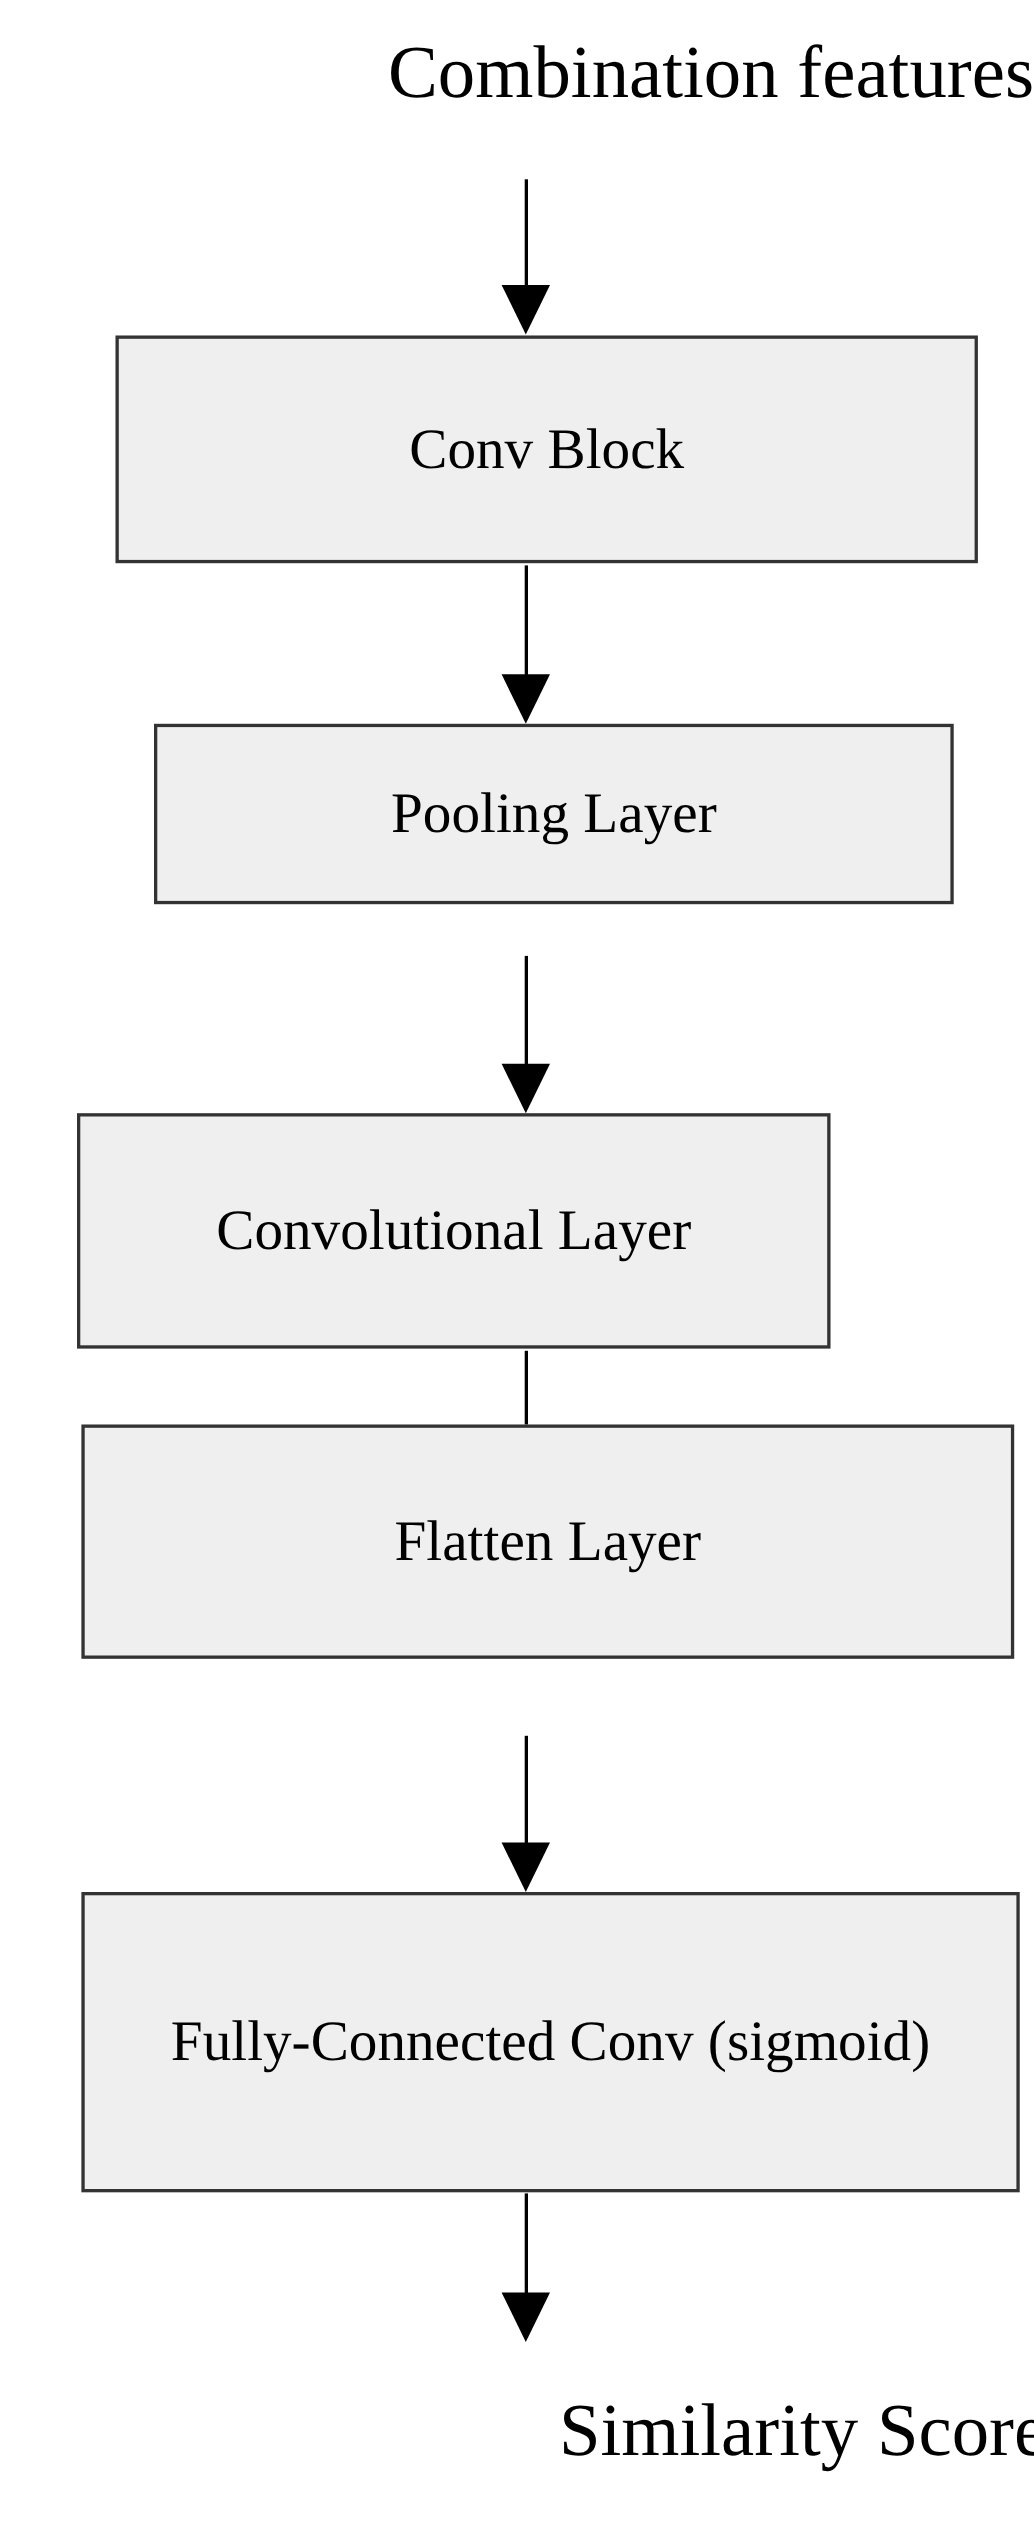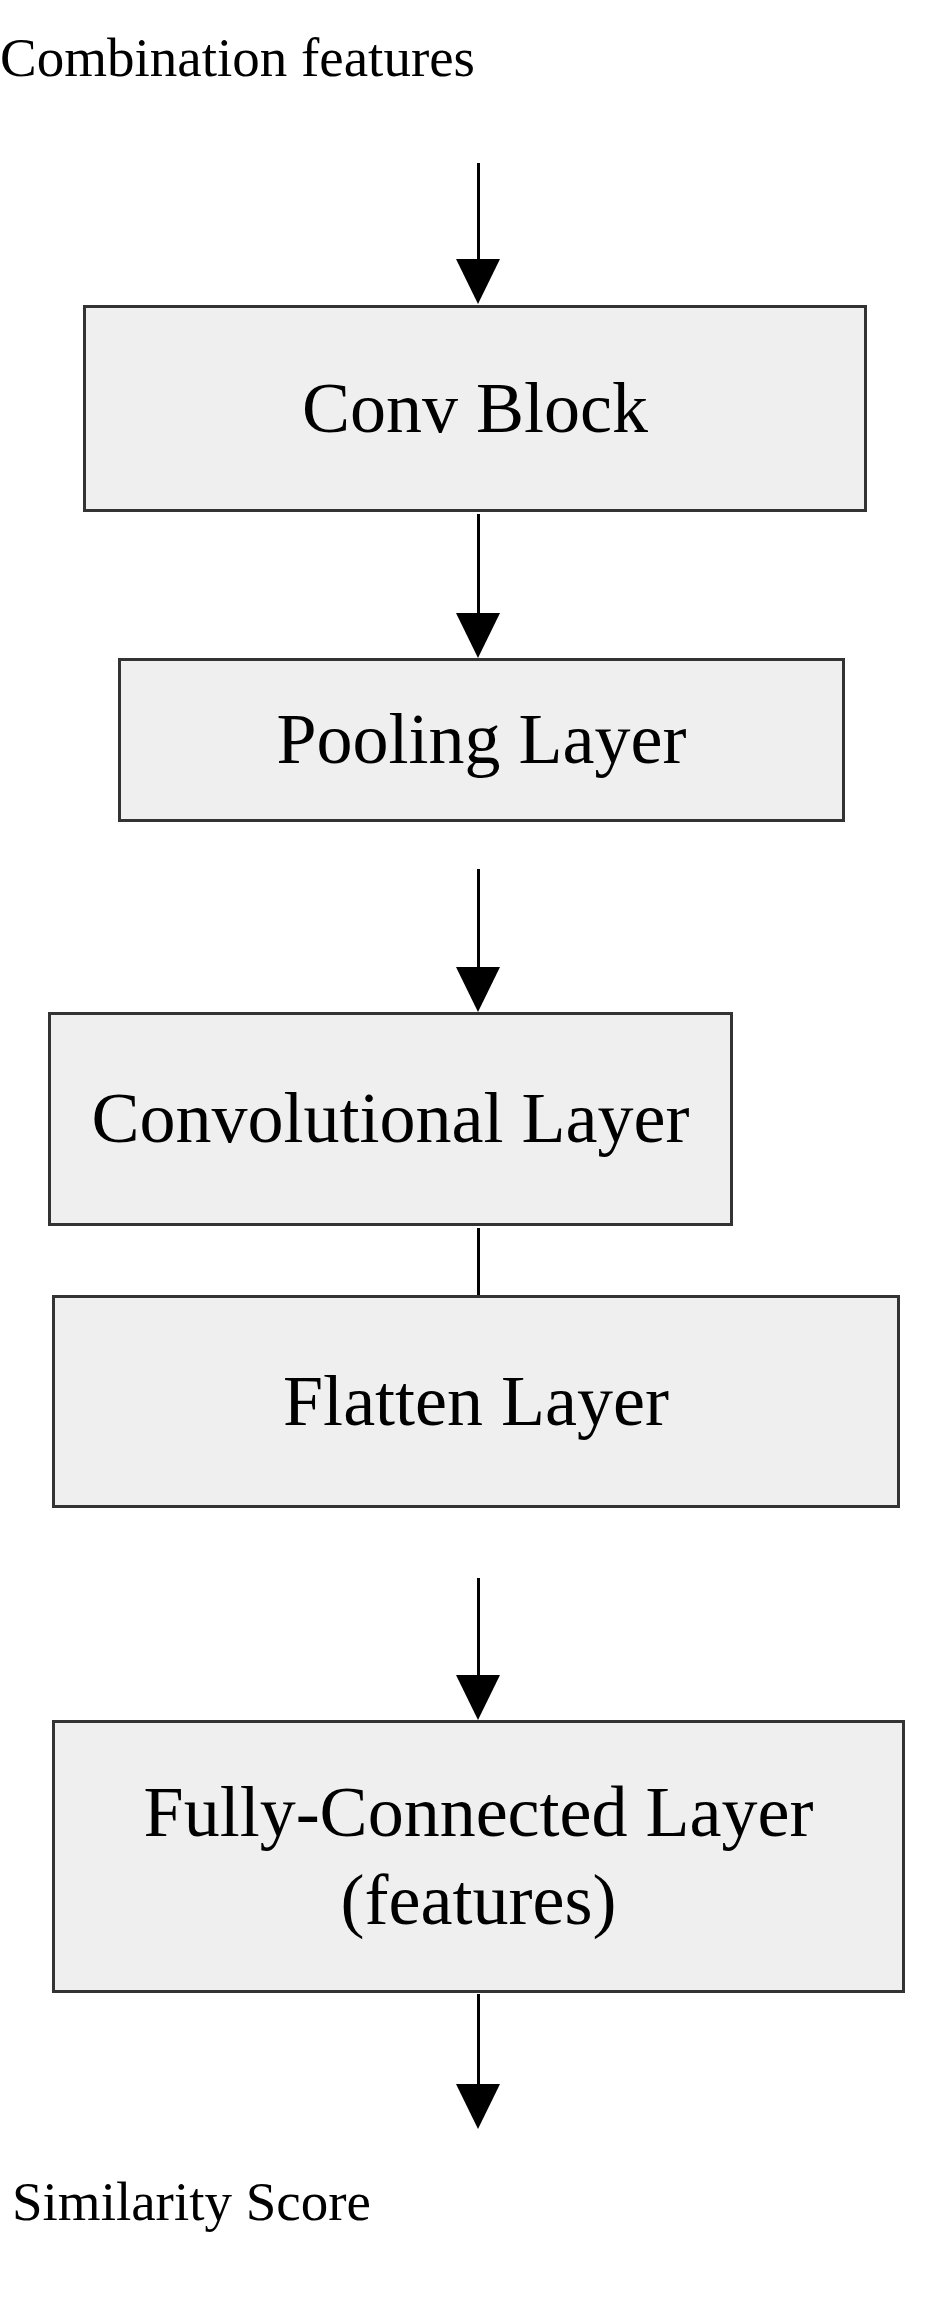--- a/index.html
+++ b/index.html
@@ -17,41 +17,42 @@
     position: relative;
     background: var(--background);
     font-family: "Liberation Serif", "DejaVu Serif", serif;
     color: var(--text);
     overflow: hidden;
   }
   .label {
     position: absolute;
     left: 0;
     width: 940px;
-    text-align: left;
-    font-size: 55px;
+    text-align: right;
+    font-size: 68px;
     line-height: 1.1;
     color: var(--text);
     white-space: nowrap;
   }
   .title  { top: 28px; }
   .output { top: 2172px; transform: translateX(12px); }
 
   .node {
     position: absolute;
     background: var(--box-fill);
     border: 3px solid var(--box-border);
     display: flex;
     align-items: center;
     justify-content: center;
     text-align: center;
-    font-size: 72px;
+    font-size: 52px;
     line-height: 1.22;
     padding: 0 20px;
     color: var(--text);
+    margin-left: 22px;
   }
   .b1 { left: 83px;  top: 305px;  width: 784px; height: 207px; }
   .b2 { left: 118px; top: 658px;  width: 727px; height: 164px; }
   .b3 { left: 48px;  top: 1012px; width: 685px; height: 214px; }
   .b4 { left: 52px;  top: 1295px; width: 848px; height: 213px; }
   .b5 { left: 52px;  top: 1720px; width: 853px; height: 273px; }
 
   .arrow {
     position: absolute;
     left: 455px; 
@@ -121,21 +122,21 @@
 <div class="node b4">
   <span>Flatten Layer</span>
 </div>
 
 <div class="arrow a5">
   <div class="shaft"></div>
   <div class="head"></div>
 </div>
 
 <div class="node b5">
-  <span style="white-space: normal;">Fully-Connected Layer (features)</span>
+  <span style="white-space: normal;">Fully-Connected Conv (sigmoid)</span>
 </div>
 
 <div class="arrow a6">
   <div class="shaft"></div>
   <div class="head"></div>
 </div>
 
 <div class="label output">Similarity Score</div>
 
 </body></html>

